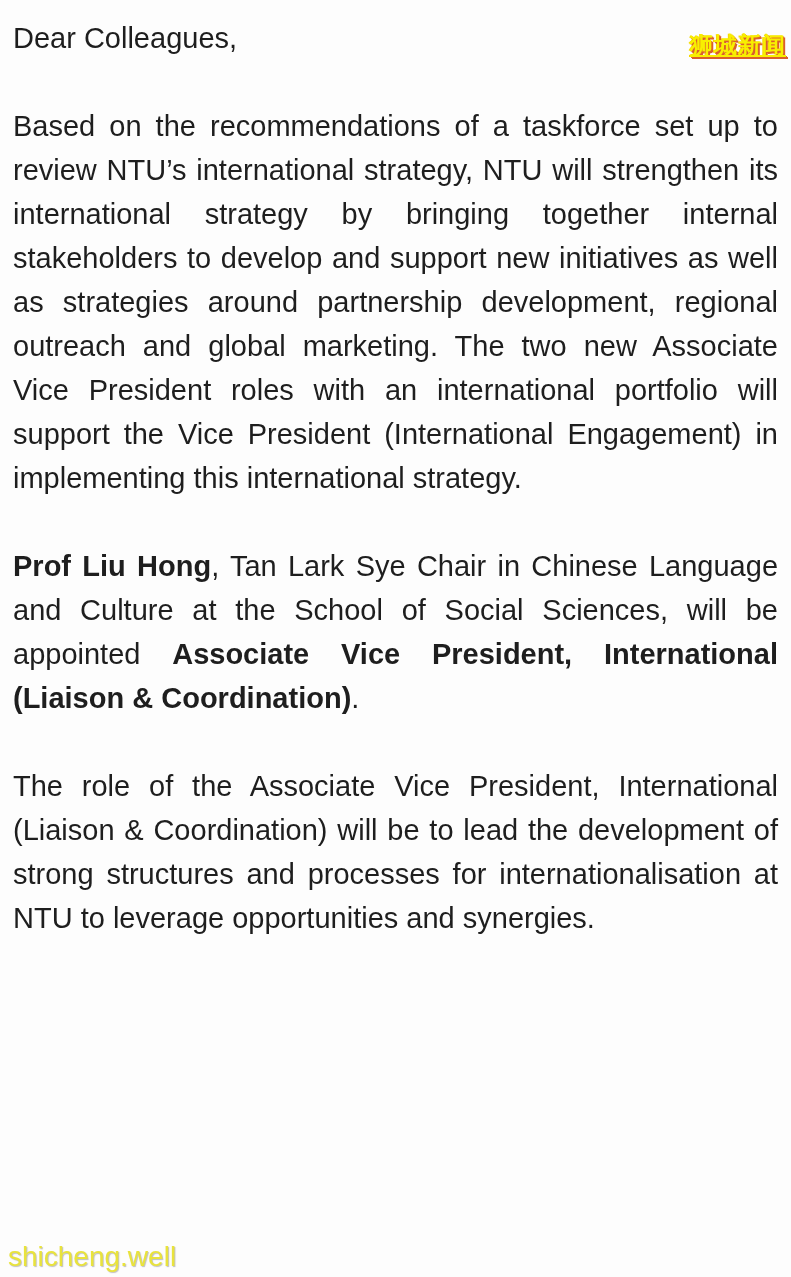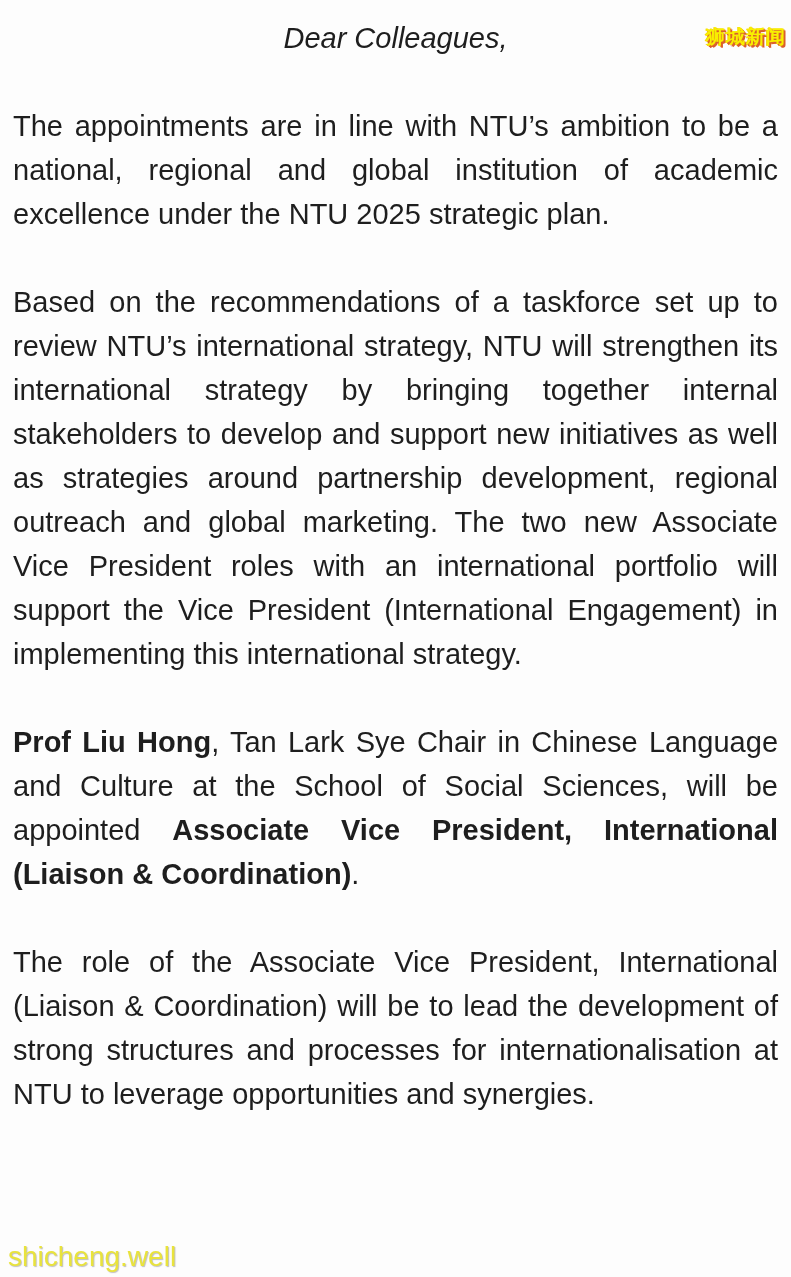--- a/index.html
+++ b/index.html
@@ -19,45 +19,45 @@
   .letter {
     position: absolute;
     top: 16px;
     left: 13px;
     width: 765px;
   }
   .salutation {
     margin: 0 0 44px 0;
     font-size: 29px;
     line-height: 44px;
-    text-align: center;
-    font-style: italic;
+    text-align: left;
   }
   .para {
     margin: 0 0 44px 0;
     font-size: 29px;
     line-height: 44px;
     text-align: justify;
   }
   .para:last-child {
     margin-bottom: 0;
   }
   .bold {
     font-weight: bold;
   }
   .watermark-top {
     position: absolute;
-    top: 24px;
+    top: 30px;
     right: 5px;
-    font-size: 19px;
+    font-size: 23px;
     font-weight: bold;
     color: #f8ef00;
     text-shadow: 2px 2px 0 #da5f2a, 1px 1px 0 #e07030, -1px 0 0 #f5d800;
     letter-spacing: 1px;
     user-select: none;
+    text-decoration: underline;
   }
   .watermark-bottom {
     position: absolute;
     left: 8px;
     bottom: 4px;
     font-size: 28px;
     color: #e9e33c;
     text-shadow: 1px 1px 1px rgba(140,140,140,0.55);
     user-select: none;
   }
@@ -65,21 +65,20 @@
 </head>
 <body>
 
 <div class="page">
 
   <div class="watermark-top">狮城新闻</div>
 
   <div class="letter">
     <p class="salutation">Dear Colleagues,</p>
     <div>
-        <p class="para"><span>The appointments are in line with NTU’s ambition to be a national, regional and global institution of academic excellence under the NTU 2025 strategic plan.</span></p>
         <p class="para"><span>Based on the recommendations of a taskforce set up to review NTU’s international strategy, NTU will strengthen its international strategy by bringing together internal stakeholders to develop and support new initiatives as well as strategies around partnership development, regional outreach and global marketing. The two new Associate Vice President roles with an international portfolio will support the Vice President (International Engagement) in implementing this international strategy.</span></p>
         <p class="para"><span class="bold">Prof Liu Hong</span><span>, Tan Lark Sye Chair in Chinese Language and Culture at the School of Social Sciences, will be appointed </span><span class="bold">Associate Vice President, International (Liaison &amp; Coordination)</span><span>.</span></p>
         <p class="para"><span>The role of the Associate Vice President, International (Liaison &amp; Coordination) will be to lead the development of strong structures and processes for internationalisation at NTU to leverage opportunities and synergies.</span></p>
       </div>
   </div>
 
   <div class="watermark-bottom">shicheng.well</div>
 
 </div>
 

